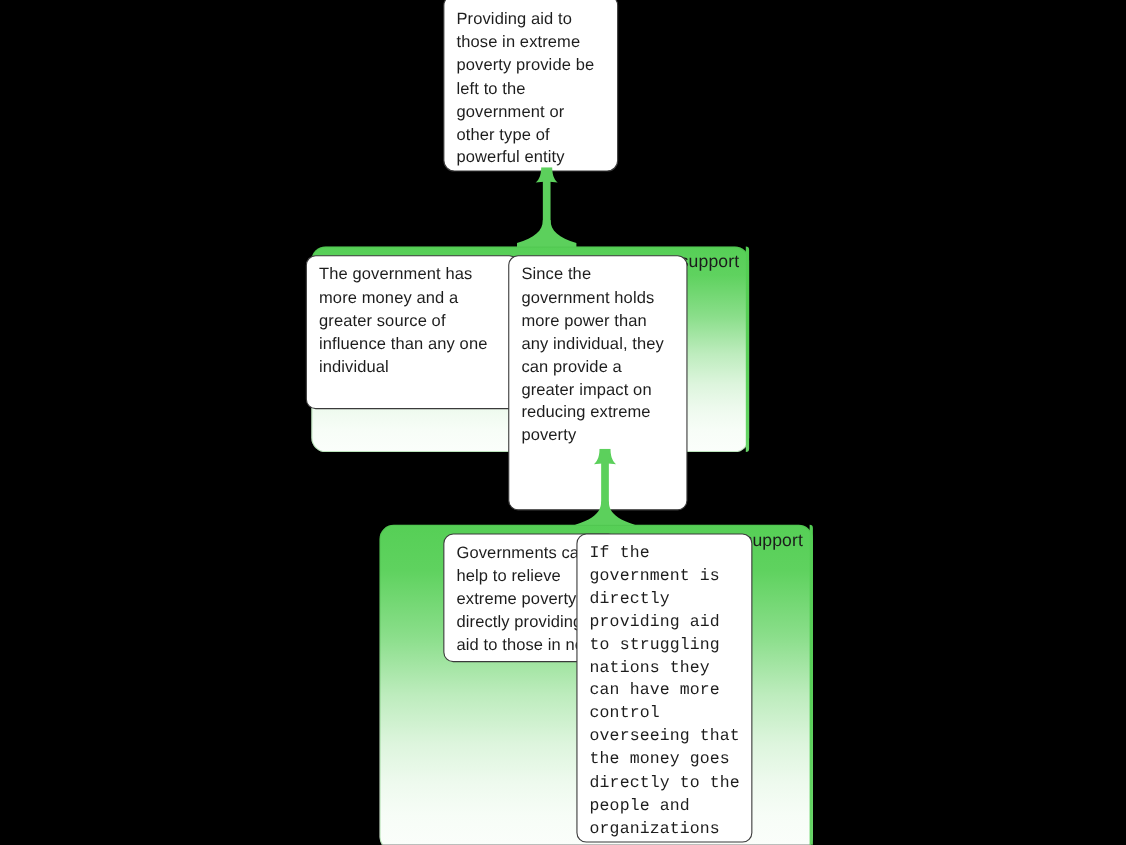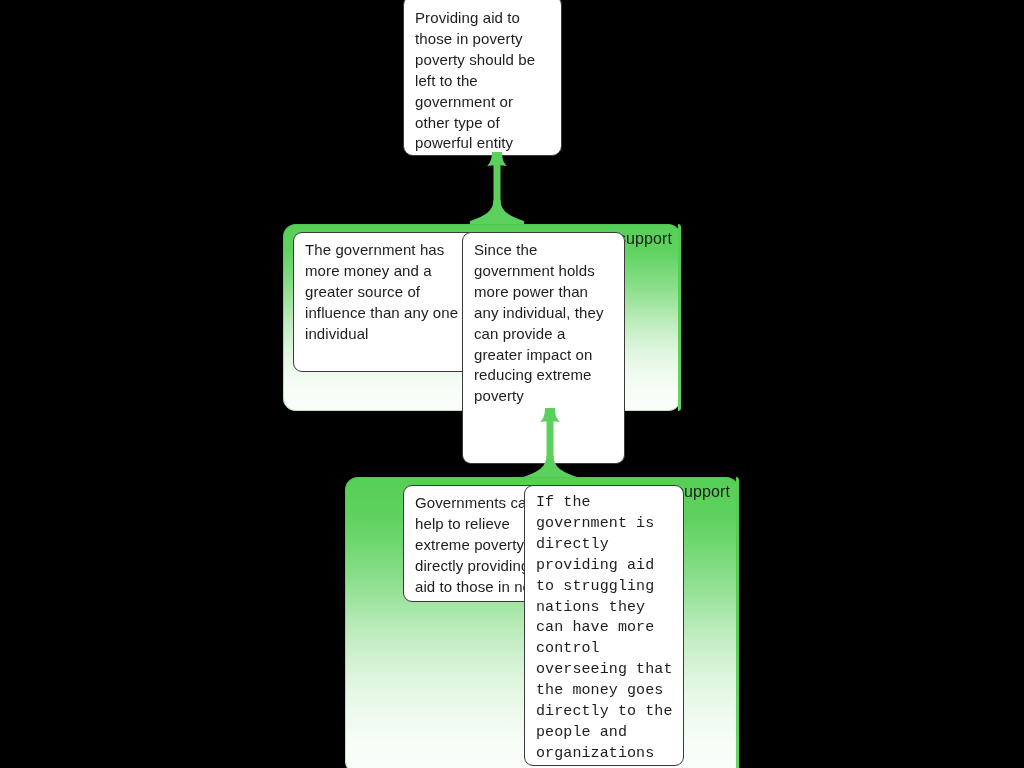--- a/index.html
+++ b/index.html
@@ -95,41 +95,41 @@
     top: 8px;
     right: 9px;
     font-size: 16px;
     line-height: 13px;
     color: #1b1b1b;
     letter-spacing: 0.1px;
     white-space: nowrap;
   }
 
   
-  .card--l2a { left: 293px; top: 232px; width: 194px; height: 140px; }
+  .card--l2a { left: 278px; top: 232px; width: 194px; height: 140px; }
   .card--l2b { left: 462px; top: 232px; width: 163px; height: 232px; }
 
   
   .card--l3a { left: 355px; top: 485px; width: 159px; height: 117px; margin-left: 48px; }
   .card--l3b { left: 524px; top: 485px; width: 160px; height: 281px; font-family: Liberation Mono, monospace; }
 
   
   .connector {
     position: absolute;
     pointer-events: none;
   }
   .connector svg { display: block; }
 </style>
 </head>
 <body>
 
 <div id="canvas">
 
   <div class="card card--root">
-    <p>Providing aid to those in poverty poverty should be left to the government or other type of powerful entity</p>
+    <p>Providing aid to those in extreme poverty provide be left to the government or other type of powerful entity</p>
   </div>
 
   <div class="connector" style="left:462px; top:152px; width:70px; height:76px;">
     <svg width="70" height="76" viewBox="0 0 70 76" xmlns="http://www.w3.org/2000/svg">
       <path d="M30 0
                C30 9 27 12 25 14
                C31 13 39 13 45 14
                C43 12 40 9 40 0 Z" fill="#5CD05C"></path>
       <path d="M31.5 10 L38.5 10 L38.5 52 L31.5 52 Z" fill="#5CD05C"></path>
       <path d="M31.5 48

